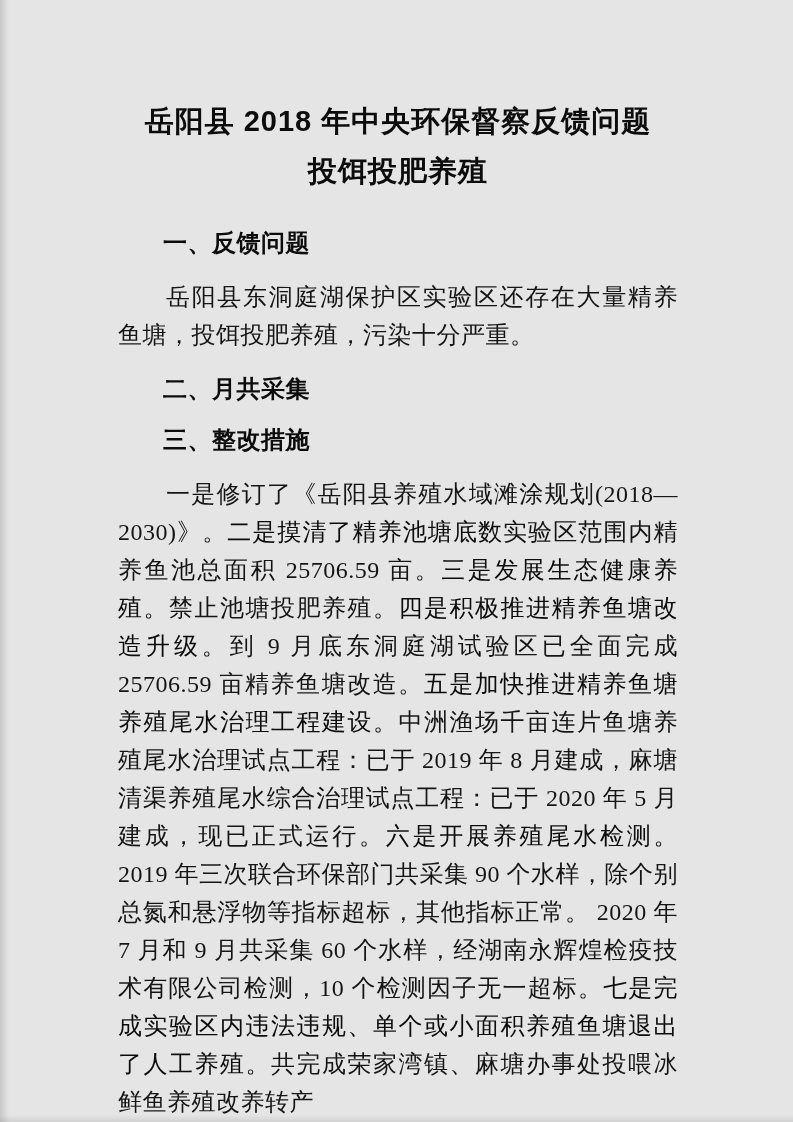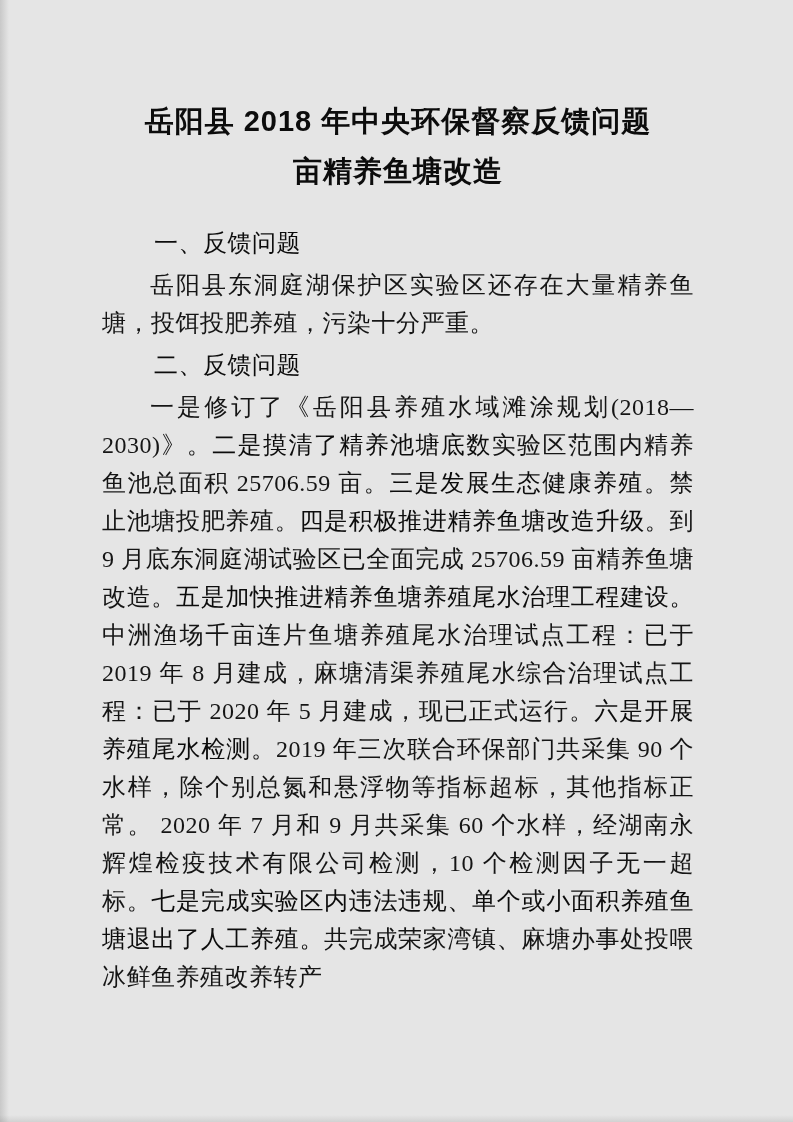--- a/index.html
+++ b/index.html
@@ -50,49 +50,50 @@
   }
   .body-text {
     margin-top: 28px;
     font-size: 24px;
     line-height: 38px;
     text-align: justify;
     text-justify: inter-ideograph;
     letter-spacing: 0.5px;
   }
   .section-heading {
-    font-weight: normal;
+    font-weight: bold;
     text-indent: 2em;
-    margin: 4px;
+    margin: 13px;
     color: #0c0c0c;
   }
   .paragraph {
-    margin: 0;
+    margin: 16px;
     text-indent: 2em;
   }
   .run-bold {
     font-weight: normal;
     color: #0c0c0c;
   }
 </style>
 </head>
 <body>
 
 <div class="page">
   <div class="content">
 
     <div class="doc-title">
       <div>岳阳县 2018 年中央环保督察反馈问题</div>
-      <div>亩精养鱼塘改造</div>
+      <div>投饵投肥养殖</div>
     </div>
 
     <div class="body-text">
 
       <p class="section-heading">一、反馈问题</p>
       <p class="paragraph"><span>岳阳县东洞庭湖保护区实验区还存在大量精养鱼塘，投饵投肥养殖，污染十分严重。</span></p>
 
-      <p class="section-heading">二、反馈问题</p>
+      <p class="section-heading">二、月共采集</p>
 
+      <p class="section-heading">三、整改措施</p>
       <p class="paragraph"><span>一是修订了《岳阳县养殖水域滩涂规划(2018—2030)》。</span><span class="run-bold">二是摸清了精养池塘底数</span><span>实验区范围内精养鱼池总面积 25706.59 亩。</span><span class="run-bold">三是发展生态健康养殖。</span><span>禁止池塘投肥养殖。</span><span class="run-bold">四是积极推进精养鱼塘改造升级。</span><span>到 9 月底东洞庭湖试验区已全面完成 25706.59 亩精养鱼塘改造。</span><span class="run-bold">五是加快推进精养鱼塘养殖尾水治理工程建设。</span><span>中洲渔场千亩连片鱼塘养殖尾水治理试点工程：已于 2019 年 8 月建成，麻塘清渠养殖尾水综合治理试点工程：已于 2020 年 5 月建成，现已正式运行。</span><span class="run-bold">六是开展养殖尾水检测。</span><span>2019 年三次联合环保部门共采集 90 个水样，除个别总氮和悬浮物等指标超标，其他指标正常。 2020 年 7 月和 9 月共采集 60 个水样，经湖南永辉煌检疫技术有限公司检测，10 个检测因子无一超标。</span><span class="run-bold">七是完成实验区内违法违规、单个或小面积养殖鱼塘退出了人工养殖。</span><span>共完成荣家湾镇、麻塘办事处投喂冰鲜鱼养殖改养转产</span></p>
 
     </div>
   </div>
 </div>
 
 </body></html>

